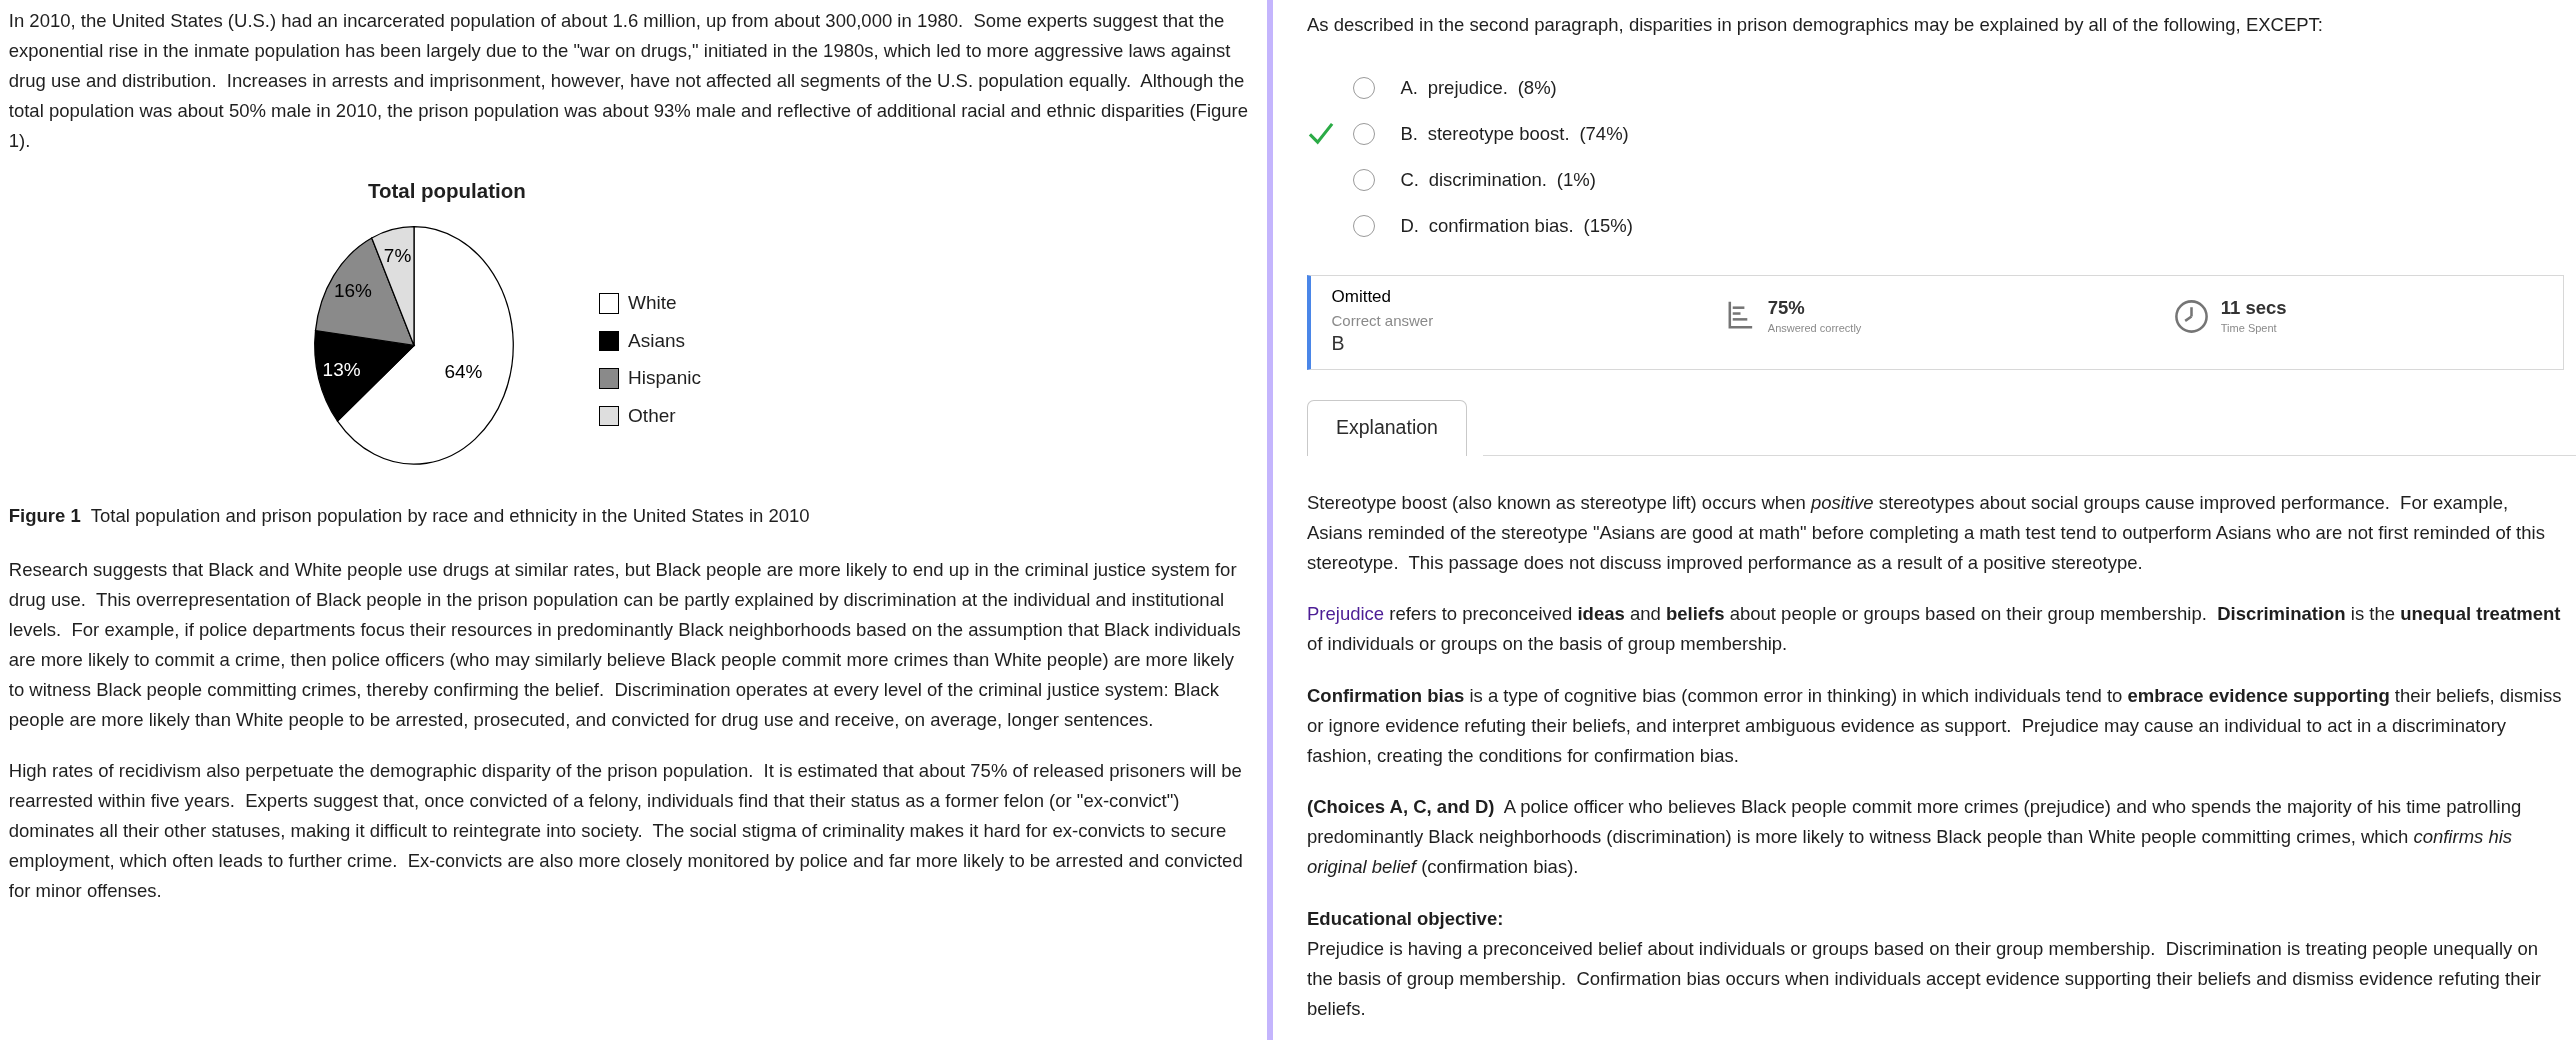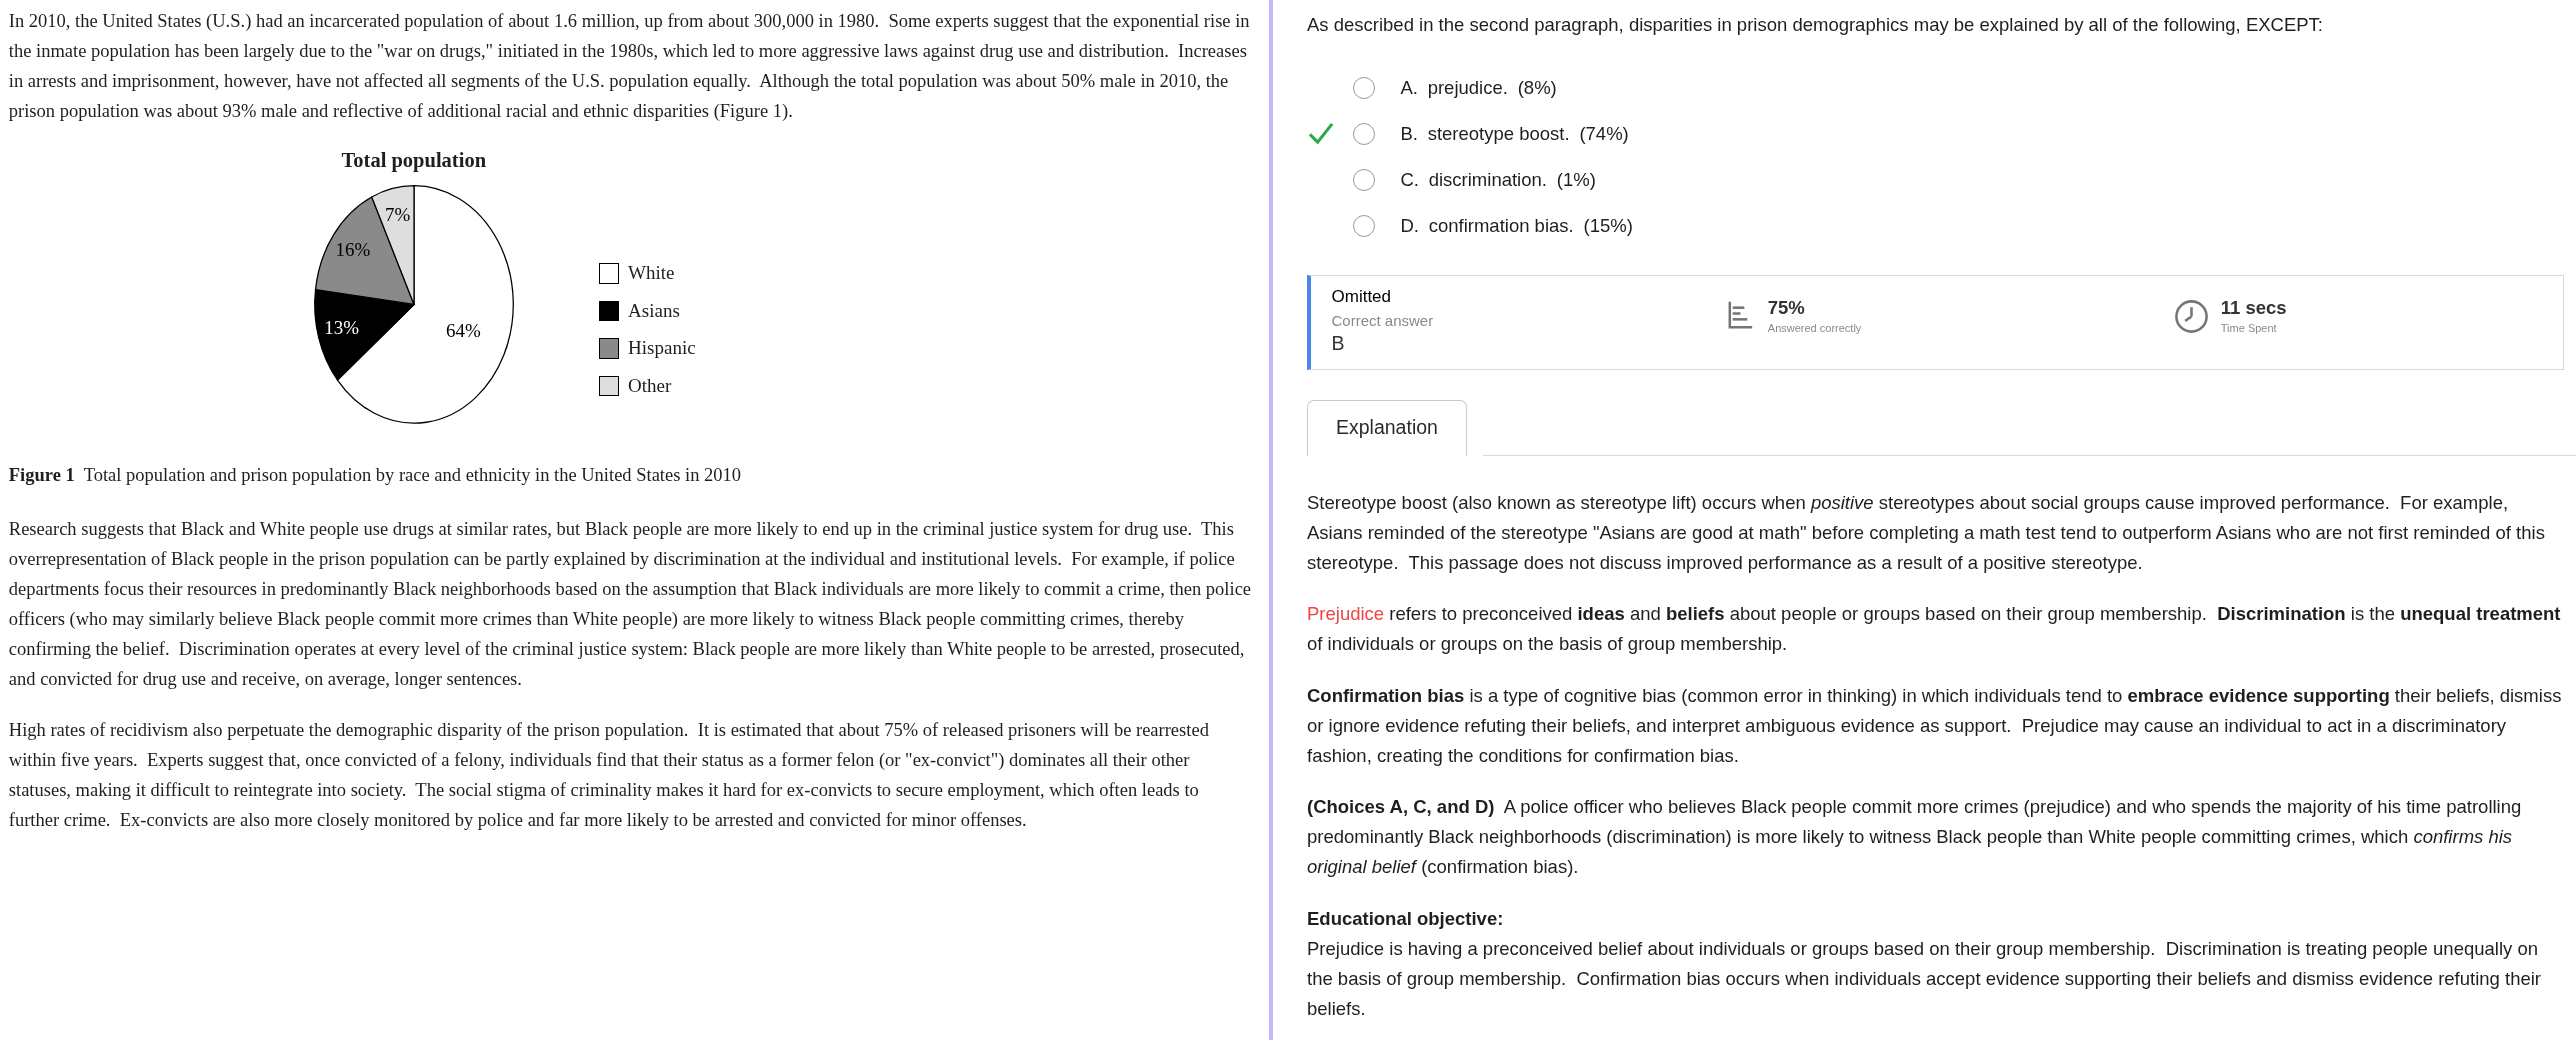--- a/index.html
+++ b/index.html
@@ -3,31 +3,30 @@
 <meta charset="utf-8">
 <style>
   html,body{margin:0;padding:0;}
   body{
     width:2576px;height:1040px;background:#fff;color:#1f1f1f;
     font-family:"Liberation Sans","DejaVu Sans",sans-serif;font-size:18.5px;
     overflow:hidden;
   }
   .app{display:flex;width:100%;height:100%;}
   .left-panel{
-    width:1273px;box-sizing:border-box;border-right:4px solid #c4b5fd;
+    width:1273px;box-sizing:border-box;border-right:6px solid #c4b5fd;
     padding:5.9px 17.6px 0 8.8px;
-    font-family:Liberation Serif, serif;
   }
   .right-panel{flex:1;box-sizing:border-box;padding:5.9px 11.7px 0 34px;position:relative;}
   .para{margin:0 0 21.5px;line-height:30px;white-space:pre-wrap;}
   
   .figure{margin-top:23.4px;}
   .pies-row{display:flex;margin-left:293px;}
   .pie-block{width:224px;}
-  .pie-title{text-align:center;font-weight:bold;font-size:20.5px;margin:0 0 3px;}
+  .pie-title{text-align:right;font-weight:bold;font-size:20.5px;margin:0 0 13px;}
   .legend{margin-top:113px;padding:0 39px 0 73px;}
   .legend-item{display:flex;align-items:center;margin-bottom:15.6px;}
   .legend-swatch{width:20.5px;height:20.5px;border:1.5px solid #000;box-sizing:border-box;margin-right:8.8px;flex:none;}
   .legend-label{font-size:19px;white-space:nowrap;}
   .caption{margin:25px 0 23.4px;line-height:30px;white-space:pre-wrap;}
   .pie-label-text{font-size:19.5px;}
   
   .stem{margin-top:3.9px;line-height:30px;white-space:pre-wrap;}
   .choices{margin-top:25px;}
   .choice-row{display:flex;align-items:center;height:46px;}
@@ -54,21 +53,21 @@
   .tab{
     box-sizing:border-box;height:56px;padding:15.6px 28px 0;background:#fff;
     border:1px solid #c9c9c9;border-bottom:none;border-radius:6.8px 6.8px 0 0;
     font-size:19.5px;color:#2b2b2b;
   }
   .tab-fill{flex:1;height:56px;border-bottom:1px solid #d9d9d9;}
   .explanation{margin-top:32px;}
   .exp-para{margin:0 0 21.5px;line-height:30px;white-space:pre-wrap;}
   .bold{font-weight:bold;}
   .italic{font-style:italic;}
-  .link{color:#ef4444;}
+  .link{color:#4c1d95;}
 </style>
 </head>
 <body>
 
 <div class="app">
 
   <div class="left-panel">
     <p class="para">In 2010, the United States (U.S.) had an incarcerated population of about 1.6 million, up from about 300,000 in 1980.  Some experts suggest that the exponential rise in the inmate population has been largely due to the "war on drugs," initiated in the 1980s, which led to more aggressive laws against drug use and distribution.  Increases in arrests and imprisonment, however, have not affected all segments of the U.S. population equally.  Although the total population was about 50% male in 2010, the prison population was about 93% male and reflective of additional racial and ethnic disparities (Figure 1).</p>
 
     <div class="figure">

